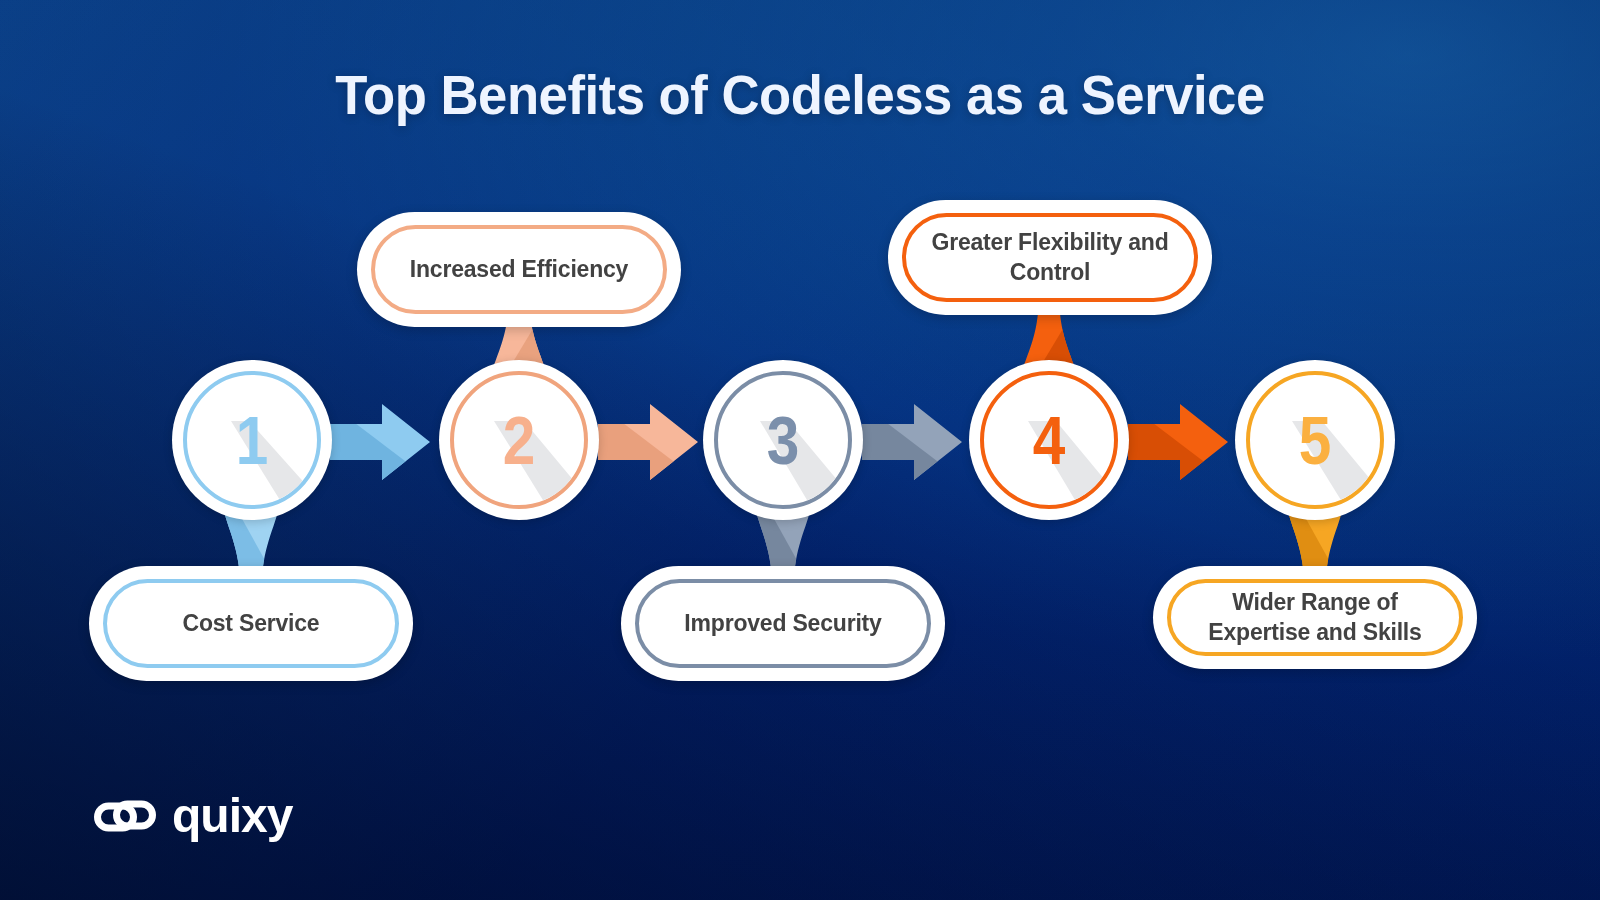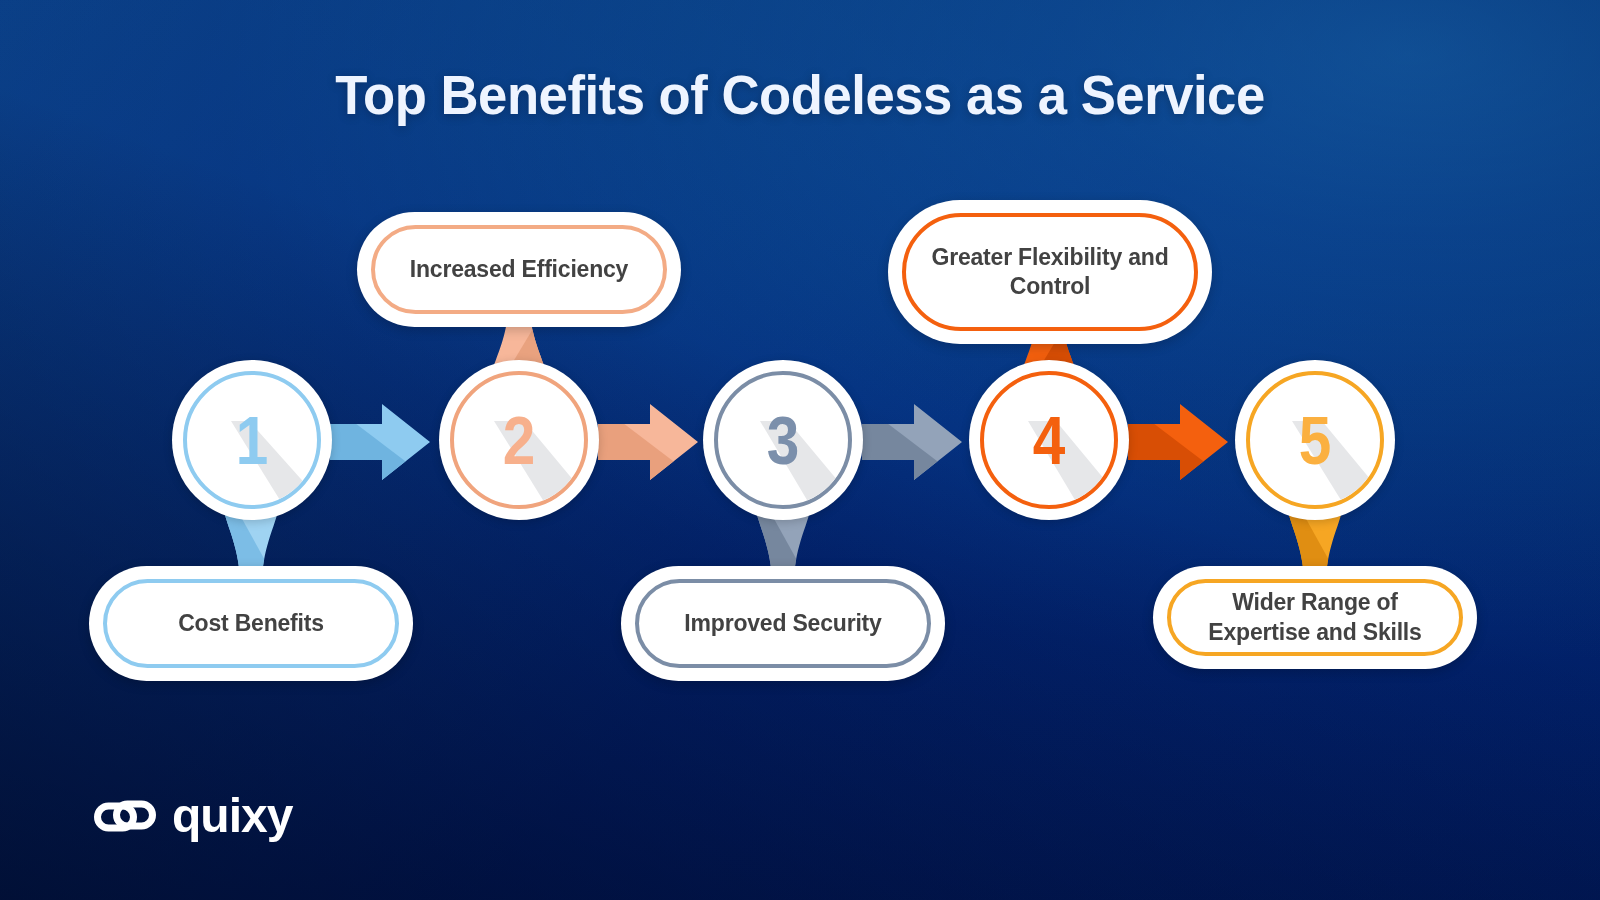--- a/index.html
+++ b/index.html
@@ -219,31 +219,31 @@
     </g>
   </svg>
 
   <div class="pill-wrap" style="left:357px; top:200px; width:324px; height:115px;margin-top:12px;">
     <div class="pill-outer"></div>
     <div class="pill-inner" style="border-color:#f3ab85;">
       <div class="pill-text">Increased Efficiency</div>
     </div>
   </div>
 
-  <div class="pill-wrap" style="left:888px; top:200px; width:324px; height:144px;">
+  <div class="pill-wrap" style="left:888px; top:200px; width:324px; height:115px;">
     <div class="pill-outer"></div>
     <div class="pill-inner" style="border-color:#f4600e;">
       <div class="pill-text">Greater Flexibility and Control</div>
     </div>
   </div>
 
   <div class="pill-wrap" style="left:89px; top:566px; width:324px; height:115px;">
     <div class="pill-outer"></div>
     <div class="pill-inner" style="border-color:#8ecbf0;">
-      <div class="pill-text">Cost Benefits</div>
+      <div class="pill-text">Cost Service</div>
     </div>
   </div>
 
   <div class="pill-wrap" style="left:621px; top:566px; width:324px; height:115px;">
     <div class="pill-outer"></div>
     <div class="pill-inner" style="border-color:#7b8da6;">
       <div class="pill-text">Improved Security</div>
     </div>
   </div>
 

